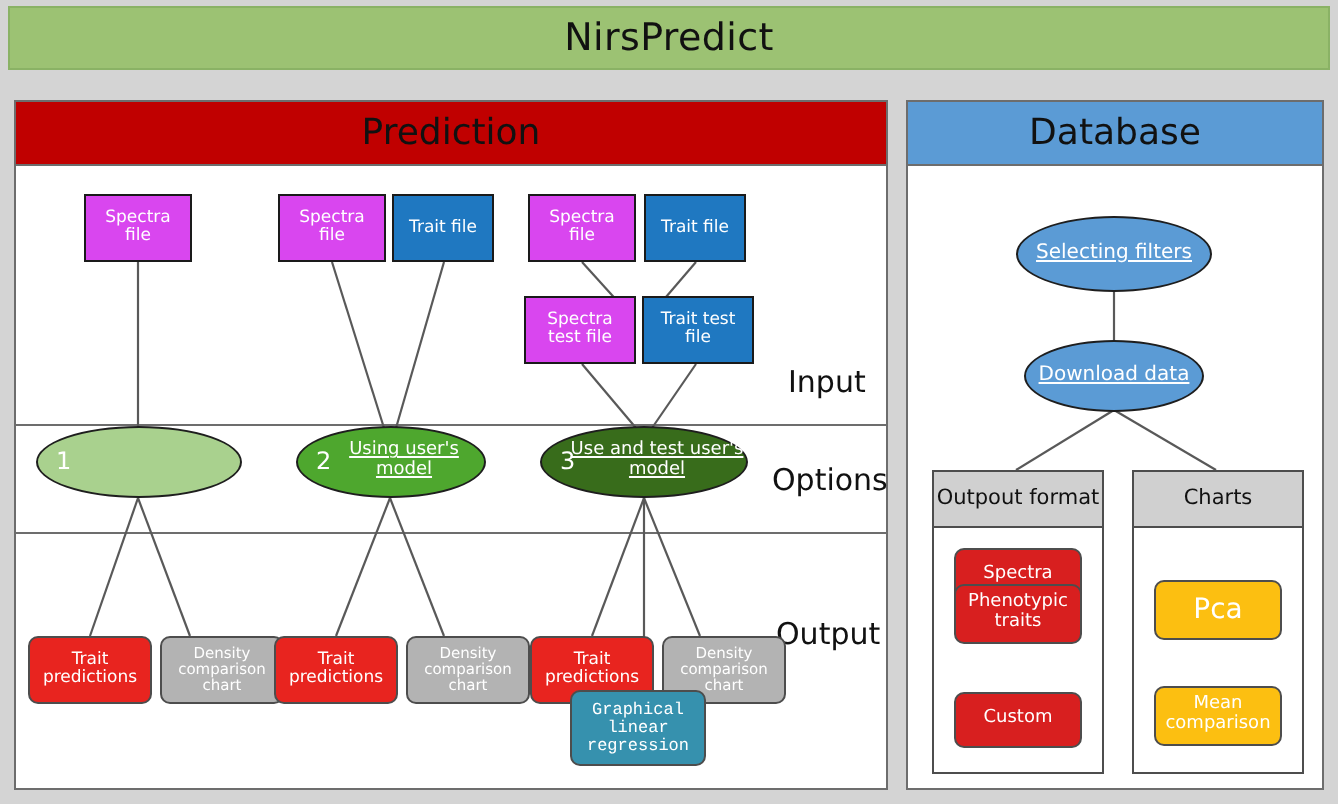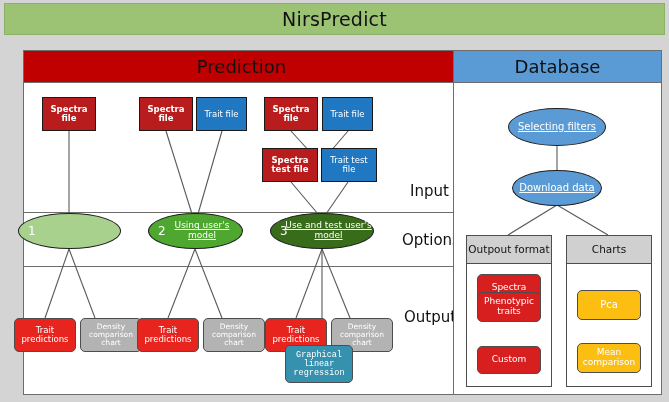--- a/index.html
+++ b/index.html
@@ -23,21 +23,21 @@
 
   
   .panel{position:absolute;background:#ffffff;border:1px solid #6d6d6d;box-sizing:border-box;}
   .panel-head{
     position:absolute;left:0;top:0;right:0;
     display:flex;align-items:center;justify-content:center;
     box-sizing:border-box;
   }
   .panel-head .t{font-size:18px;color:#111;}
 
-  #prediction-panel{left:7px;top:50px;width:437px;height:345px;margin-left:16px;}
+  #prediction-panel{left:7px;top:50px;width:437px;height:345px;}
   #prediction-panel .panel-head{height:32px;background:#c00000;border-bottom:1px solid #6d6d6d;}
 
   #database-panel{left:453px;top:50px;width:209px;height:345px;}
   #database-panel .panel-head{height:32px;background:#5b9bd5;border-bottom:1px solid #6d6d6d;}
 
   
   .band-line{position:absolute;left:0;right:0;height:1px;background:#6d6d6d;}
   .band-label{position:absolute;font-size:15px;color:#111;}
 
   
@@ -48,21 +48,21 @@
   .node{
     position:absolute;box-sizing:border-box;
     display:flex;align-items:center;justify-content:center;text-align:center;
     color:#ffffff;line-height:1.06;
     font-size:8.5px;
     padding:1px 2px;
   }
   .node.sq{border:1px solid #1a1a1a;border-radius:0;}
   .node.rr{border:1px solid #4d4d4d;border-radius:5px;}
 
-  .c-orange{background:#b91c1c;font-weight:bold;}
+  .c-orange{background:#d946ef;}
   .c-blue  {background:#1f78c1;}
   .c-red   {background:#e8241f;}
   .c-gray  {background:#b3b3b3;}
   .c-teal  {background:#3691ae;}
   .c-dkred {background:#d81f1f;}
   .c-amber {background:#fcbf11;border-color:#9aa7b0;}
 
   
   .ellipse{
     position:absolute;border-radius:50%;
@@ -225,20 +225,20 @@
   </div>
   <div class="node rr c-dkred" style="left:477px;top:346px;width:64px;height:28px;font-size:9px;">
     <span>Custom</span>
   </div>
 
   <div class="sub" style="left:566px;top:235px;width:86px;height:152px;">
     <div class="sub-head">
       <span>Charts</span>
     </div>
   </div>
-  <div class="node rr c-amber" style="left:577px;top:290px;width:64px;height:30px;font-size:10px;">
+  <div class="node rr c-amber" style="left:577px;top:290px;width:64px;height:30px;font-size:14px;">
     <span>Pca</span>
   </div>
   <div class="node rr c-amber" style="left:577px;top:343px;width:64px;height:30px;font-size:9px;">
     <span>Mean comparison</span>
   </div>
 
 </div>
 
 </body></html>

